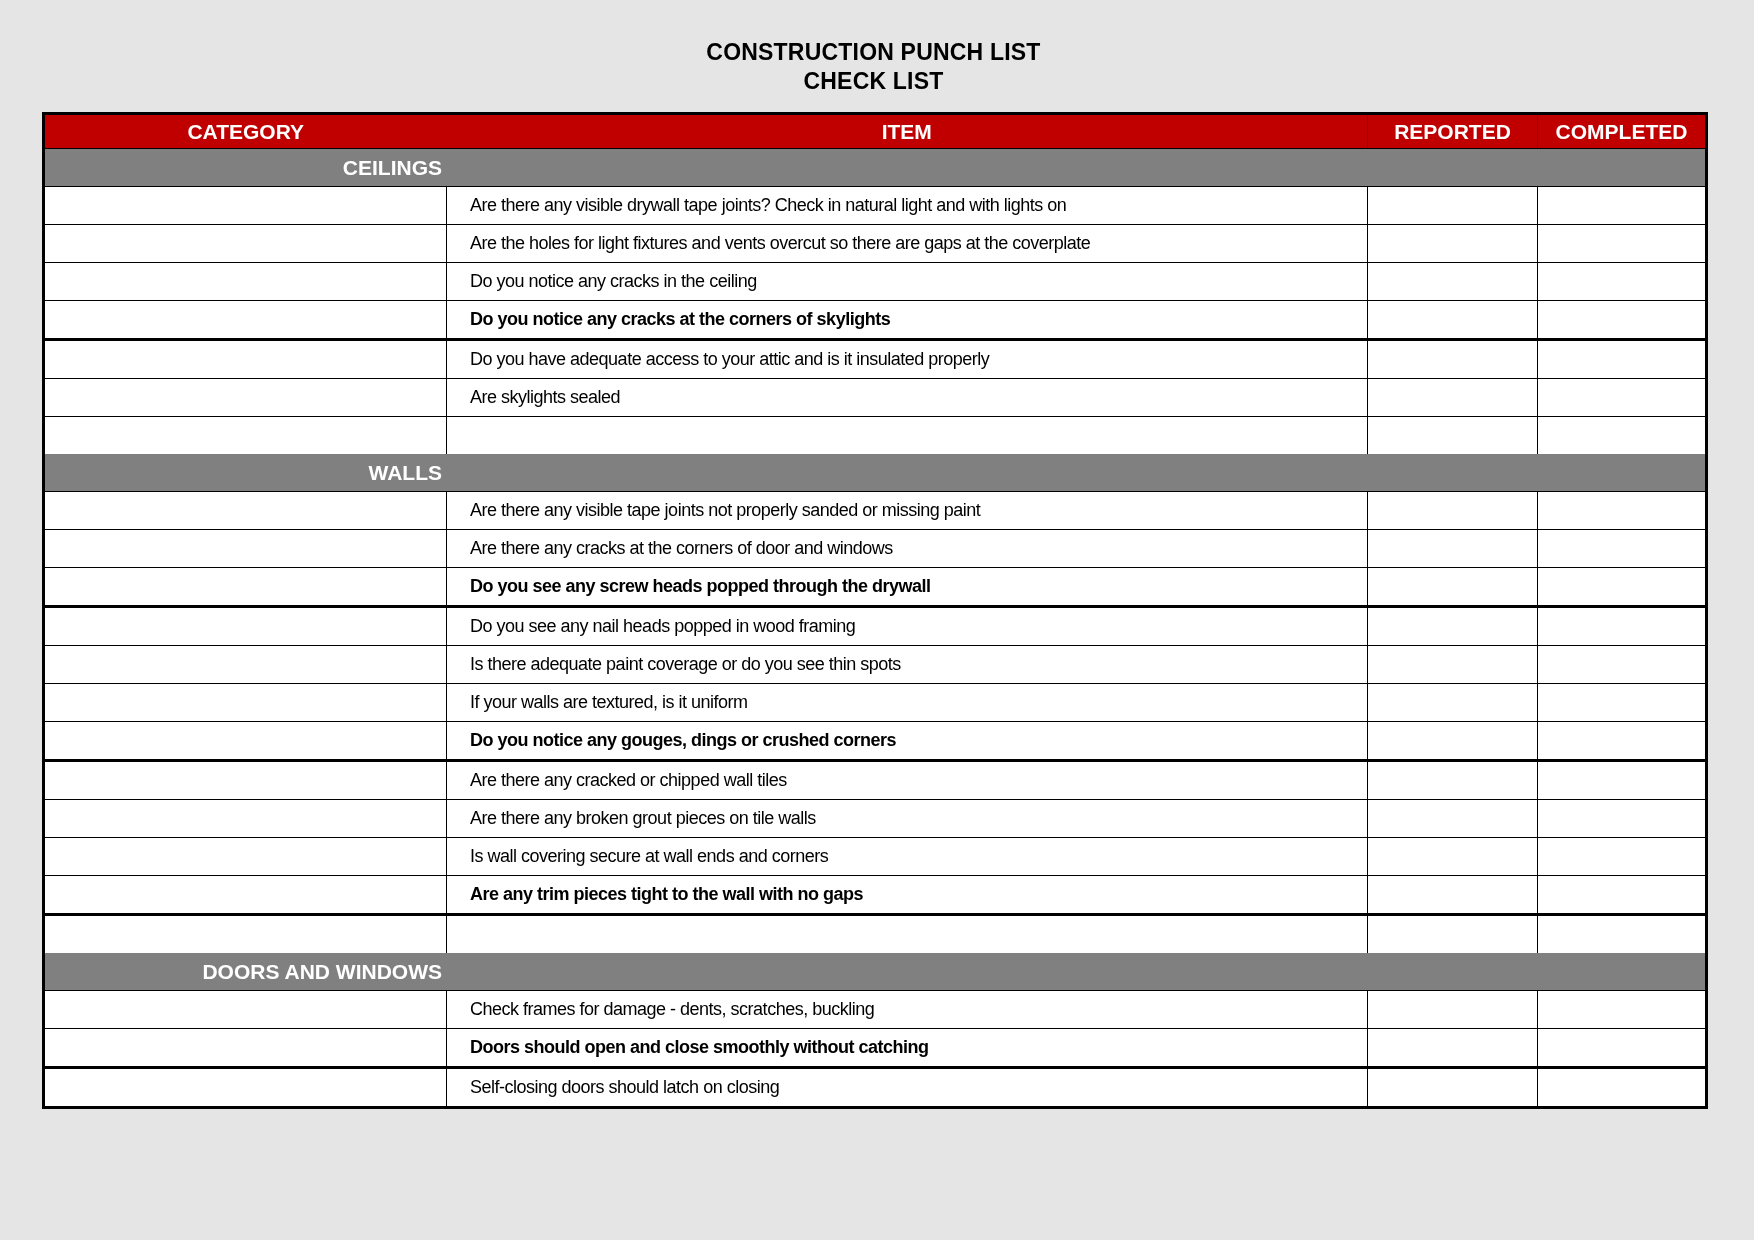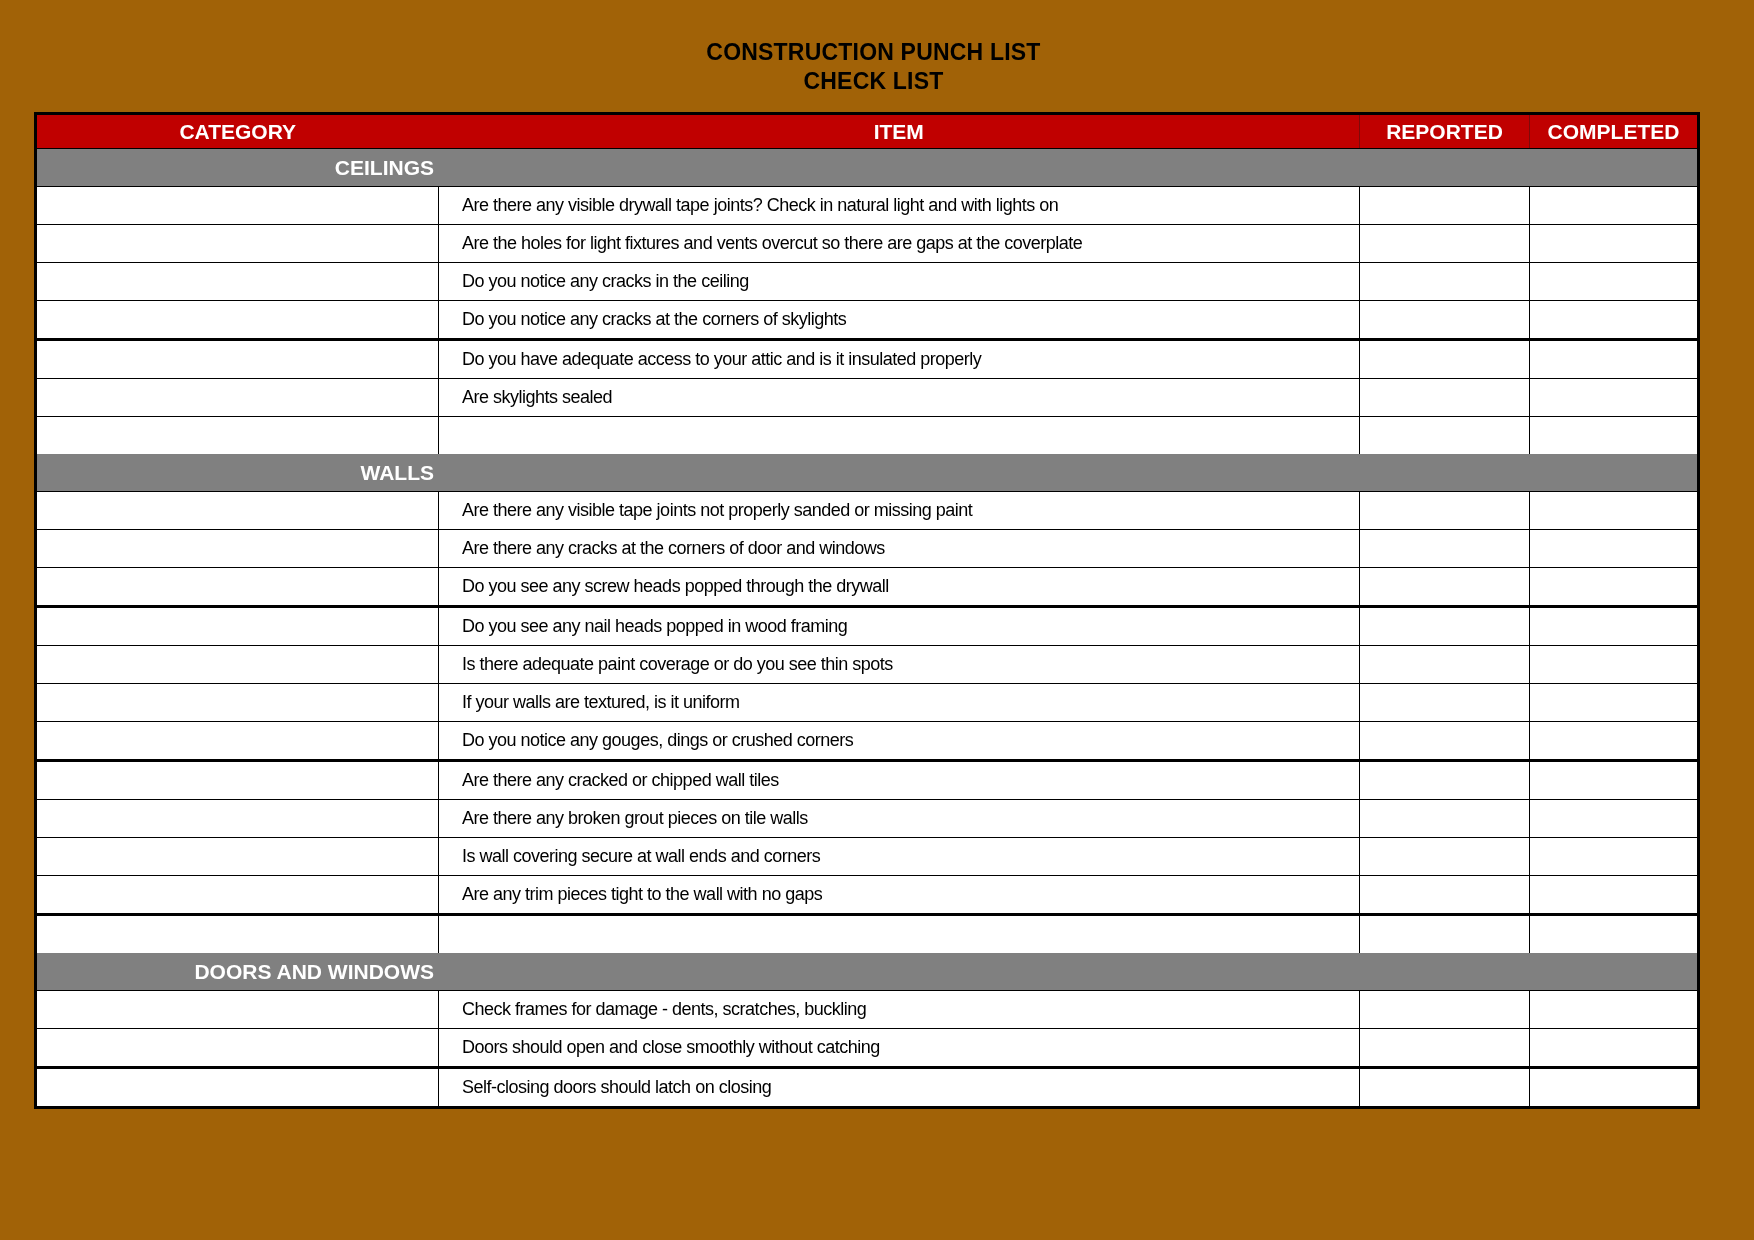--- a/index.html
+++ b/index.html
@@ -9,36 +9,36 @@
     width: 1754px;
     height: 1240px;
     overflow: hidden;
     font-family: "Liberation Sans", sans-serif;
     color: #000;
   }
   .page {
     position: relative;
     width: 1754px;
     height: 1240px;
-    background: #a16207;
+    background: #e5e5e5;
   }
   .title-block {
     position: absolute;
     left: 42px;
     top: 38px;
     width: 1663px;
     text-align: center;
     font-weight: bold;
     font-size: 23px;
     line-height: 29px;
     letter-spacing: 0.2px;
   }
   table.punch {
     position: absolute;
-    left: 34px;
+    left: 42px;
     top: 112px;
     width: 1663px;
     border-collapse: collapse;
     table-layout: fixed;
     border: 3px solid #000;
   }
   col.c-category  { width: 403px; }
   col.c-item      { width: 921px; }
   col.c-reported  { width: 170px; }
   col.c-completed { width: 169px; }
@@ -81,21 +81,21 @@
     vertical-align: middle;
     background: #fff;
   }
   td.item-cell {
     font-size: 18px;
     letter-spacing: -0.5px;
     padding-left: 23px;
     white-space: nowrap;
     overflow: hidden;
   }
-  tr.thick td { border-bottom: 3px solid #000; }
+  tr.thick td { border-bottom: 3px solid #000; font-weight: bold; }
   tr.blank td { border-bottom: none; }
 
   .footer-block {
     position: absolute;
     left: 42px;
     top: 1143px;
     width: 1663px;
     text-align: center;
     font-weight: bold;
   }

